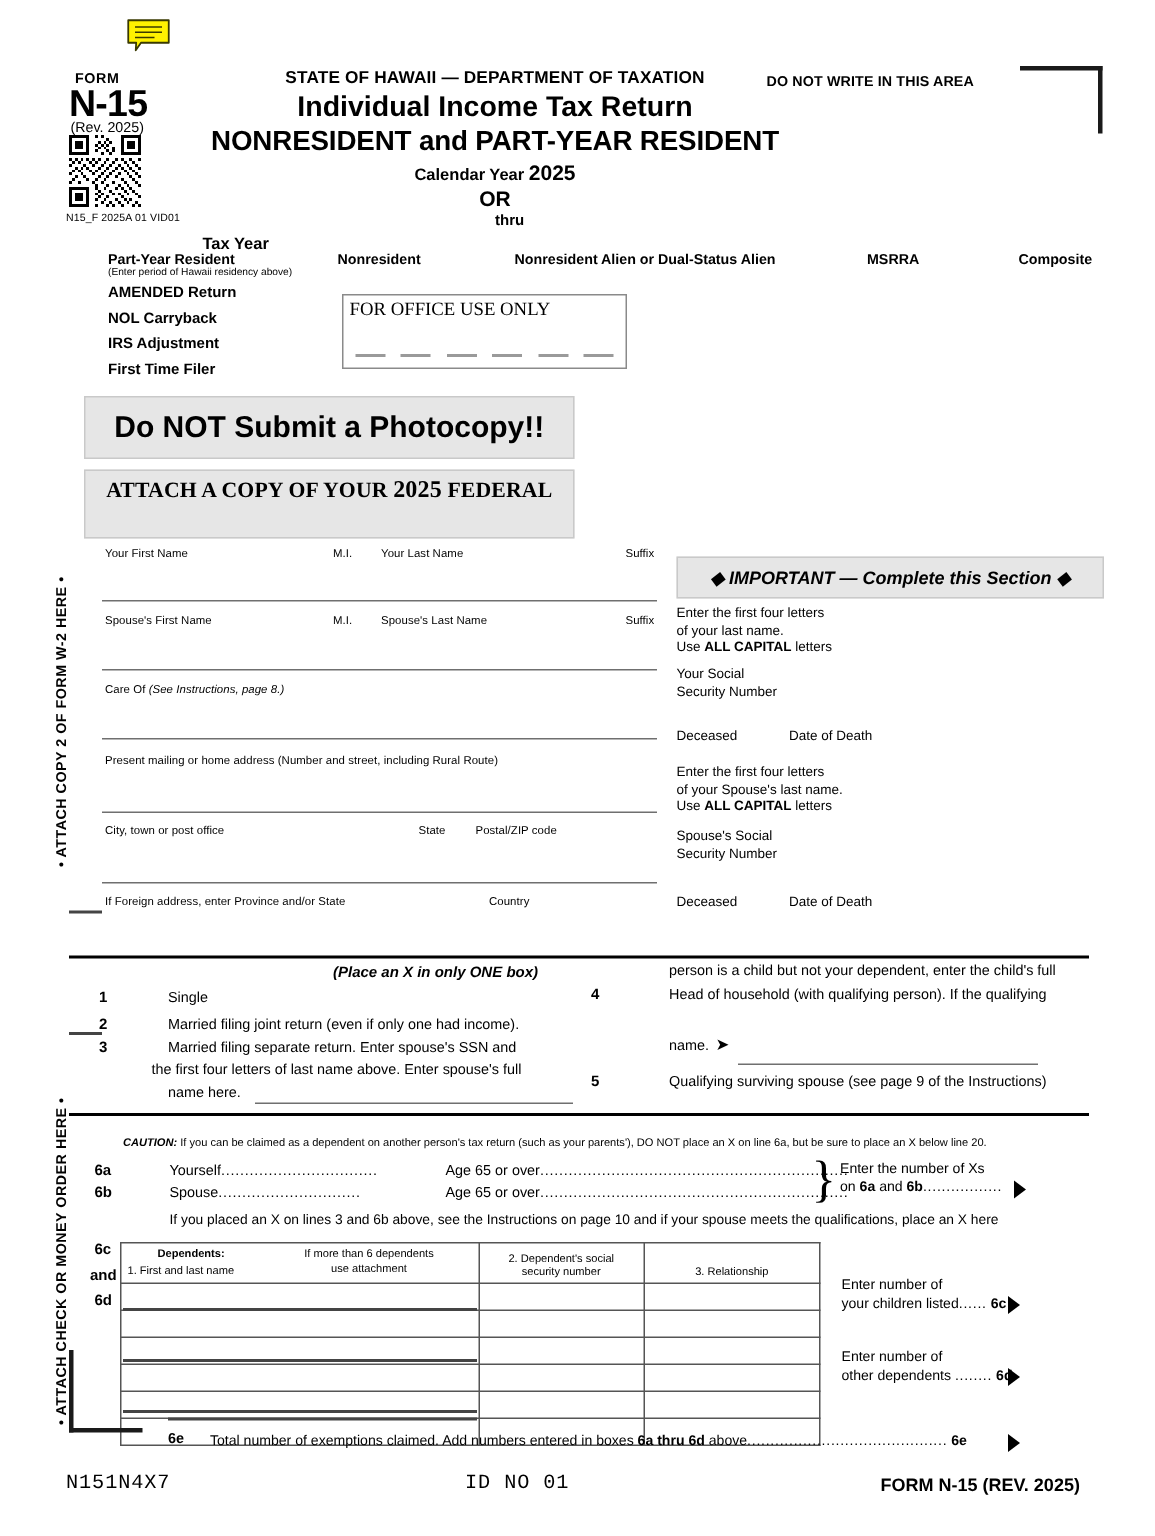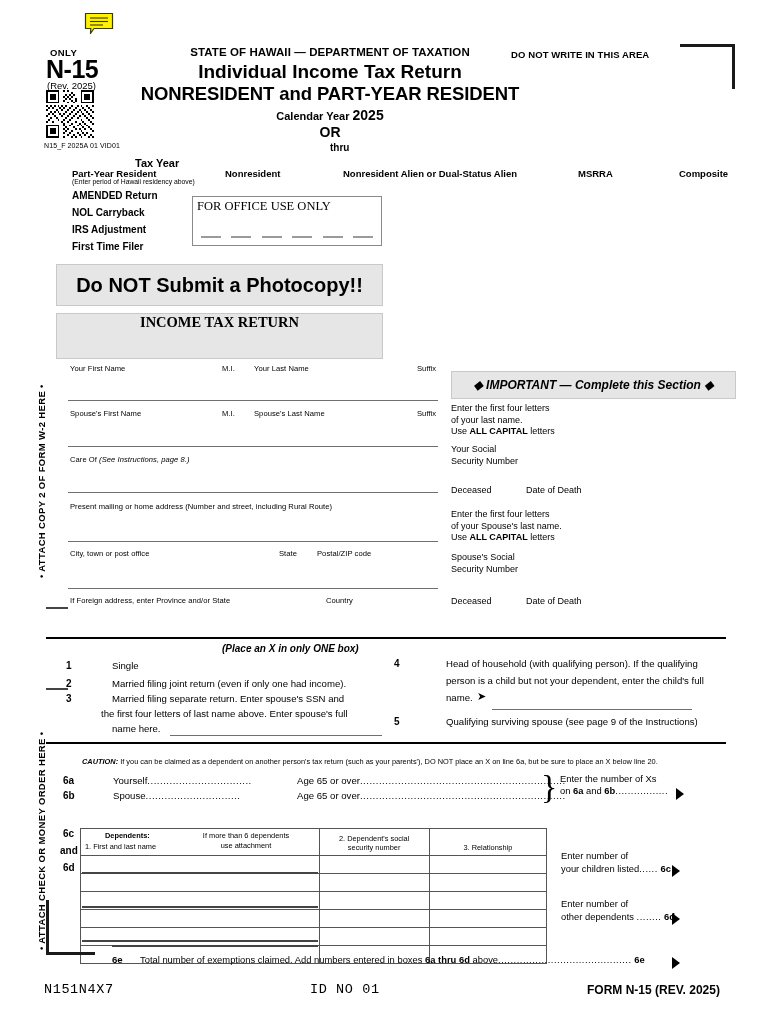--- a/index.html
+++ b/index.html
@@ -28,21 +28,21 @@
 
   
   .shade{background:#e6e6e6;border:1px solid #c9c9c9;}
   .banner1{width:325px;height:40px;line-height:40px;font-size:20px;font-weight:bold;text-align:center;}
   .banner2{width:325px;height:44px;text-align:center;}
   .banner2 .l1{font-size:14.5px;font-weight:bold;letter-spacing:.1px;padding-top:4px;}
   .banner2 .l2{font-size:14.5px;font-weight:bold;}
   .imp-banner{width:283px;height:26px;line-height:26px;text-align:center;font-size:12px;font-weight:bold;}
 
   
-  .office-box{width:188px;height:48px;border:1px solid #8a8a8a;}
+  .office-box{width:188px;height:48px;border:1px solid #8a8a8a;margin-left:36px;}
   .office-box .ttl{font-family:"Liberation Serif",serif;font-size:12.5px;padding:2px 0 0 4px;}
   .dashrow{position:absolute;left:8px;bottom:7px;width:172px;display:flex;justify-content:space-between;}
   .dashrow span{display:block;width:20px;border-bottom:2px solid #9a9a9a;height:0;}
   .hline2{background:#000;height:2px;}
   .fieldline{border-bottom:1px solid #6f6f6f;height:0;}
 
   
   .lbl{font-size:7.6px;letter-spacing:.05px;}
   .lbl9{font-size:9px;}
 
@@ -72,21 +72,21 @@
 
   <div class="abs" style="left:84px;top:12px;">
     <svg class="note-icon" viewBox="0 0 30 23">
       <path d="M1.5 1.5 H28.5 V16.5 H10 L6.5 21.5 L6.8 16.5 H1.5 Z" fill="#FFF200" stroke="#3a3a00" stroke-width="1.2" stroke-linejoin="round"></path>
       <line x1="6" y1="6" x2="24" y2="6" stroke="#3a3a00" stroke-width="1.1"></line>
       <line x1="6" y1="9.5" x2="24" y2="9.5" stroke="#3a3a00" stroke-width="1.1"></line>
       <line x1="6" y1="13" x2="19" y2="13" stroke="#3a3a00" stroke-width="1.1"></line>
     </svg>
   </div>
 
-  <div class="abs b" style="left:50px;top:47px;font-size:9.5px;letter-spacing:.4px;">ONLY</div>
+  <div class="abs b" style="left:50px;top:47px;font-size:9.5px;letter-spacing:.4px;">FORM</div>
   <div class="abs b" style="left:46px;top:55px;font-size:25px;letter-spacing:-.5px;">N-15</div>
   <div class="abs" style="left:47px;top:80px;font-size:9.5px;">(Rev. 2025)</div>
 
   <div class="abs" style="left:46px;top:90px;">
     <svg class="qr" viewBox="0 0 25 25" shape-rendering="crispEdges">
       <rect width="25" height="25" fill="#fff"></rect>
       <g fill="#000">
         <path d="M0 0h7v7h-7z"></path>
           <path d="M1 1h5v5h-5z" fill="#fff"></path>
           <path d="M2 2h3v3h-3z"></path>
@@ -264,21 +264,23 @@
       <span></span>
       <span></span>
       <span></span>
       <span></span>
     </div>
   </div>
 
   <div class="abs shade banner1" style="left:56px;top:264px;">Do NOT Submit a Photocopy!!</div>
 
   <div class="abs shade banner2" style="left:56px;top:313px;">
-    <div class="l2 serif">INCOME TAX RETURN</div>
+    <div class="l1">
+      <span class="serif">ATTACH A COPY OF YOUR </span><span class="serif" style="font-size:16px;">2025</span><span class="serif"> FEDERAL</span>
+    </div>
   </div>
 
   <div class="abs vert" style="left:36px;top:578px;">• ATTACH COPY 2 OF FORM W-2 HERE •</div>
   <div class="abs vert" style="left:36px;top:950px;">• ATTACH CHECK OR MONEY ORDER HERE •</div>
 
   <div class="abs hline2" style="left:46px;top:607px;width:22px;background:#444;"></div>
   <div class="abs hline2" style="left:46px;top:688px;width:22px;background:#444;"></div>
 
   <div class="abs lbl" style="left:70px;top:364px;">Your First Name</div>
   <div class="abs lbl" style="left:222px;top:364px;">M.I.</div>
@@ -349,21 +351,21 @@
   <div class="abs" style="left:112px;top:678px;font-size:9.6px;">Married filing joint return (even if only one had income).</div>
 
   <div class="abs b" style="left:66px;top:693px;font-size:10px;">3</div>
   <div class="abs" style="left:112px;top:693px;font-size:9.6px;">Married filing separate return.  Enter spouse's SSN and</div>
   <div class="abs" style="left:101px;top:708px;font-size:9.6px;">the first four letters of last name above. Enter spouse's full</div>
   <div class="abs" style="left:112px;top:723px;font-size:9.6px;">name here.</div>
   <div class="abs fieldline" style="left:170px;top:735px;width:212px;"></div>
 
   <div class="abs b" style="left:394px;top:658px;font-size:10px;">4</div>
   <div class="abs" style="left:446px;top:658px;font-size:9.6px;">Head of household (with qualifying person).  If the qualifying</div>
-  <div class="abs" style="left:446px;top:675px;font-size:9.6px;">person is a child but not your dependent, enter the child's full</div>
+  <div class="abs" style="left:446px;top:642px;font-size:9.6px;">person is a child but not your dependent, enter the child's full</div>
   <div class="abs" style="left:446px;top:692px;font-size:9.6px;">name.</div>
   <div class="abs" style="left:477px;top:690px;font-size:11px;">➤</div>
   <div class="abs fieldline" style="left:492px;top:709px;width:200px;"></div>
 
   <div class="abs b" style="left:394px;top:716px;font-size:10px;">5</div>
   <div class="abs" style="left:446px;top:716px;font-size:9.6px;">Qualifying surviving spouse (see page 9 of the Instructions)</div>
 
   <div class="abs hline2" style="left:46px;top:742px;width:680px;"></div>
 
   <div class="abs" style="left:82px;top:757px;font-size:7.4px;width:640px;">
@@ -386,20 +388,21 @@
     <span>Age 65 or over</span><span class="dots">.................................................................</span>
   </div>
 
   <div class="abs brace" style="left:541px;top:770px;">}</div>
   <div class="abs" style="left:560px;top:773px;font-size:9.4px;line-height:12px;">
     <div>Enter the number of Xs</div>
     <div><span>on </span><span class="b">6a</span><span> and </span><span class="b">6b</span><span class="dots">.................</span></div>
   </div>
   <div class="abs" style="left:676px;top:784px;"><span class="arrow"></span></div>
 
+  <div class="abs" style="left:113px;top:808px;font-size:9.2px;">If you placed an X on lines 3 and 6b above, see the Instructions on page 10 and if your spouse meets the qualifications, place an X here</div>
 
   <div class="abs b" style="left:63px;top:828px;font-size:10px;">6c</div>
   <div class="abs b" style="left:60px;top:845px;font-size:10px;">and</div>
   <div class="abs b" style="left:63px;top:862px;font-size:10px;">6d</div>
 
   <div class="abs" style="left:80px;top:828px;">
     <table class="dep-table" cellspacing="0" style="width:467px;">
       <tbody>
           <tr>
         <td style="width:240px;height:26px;position:relative;">

